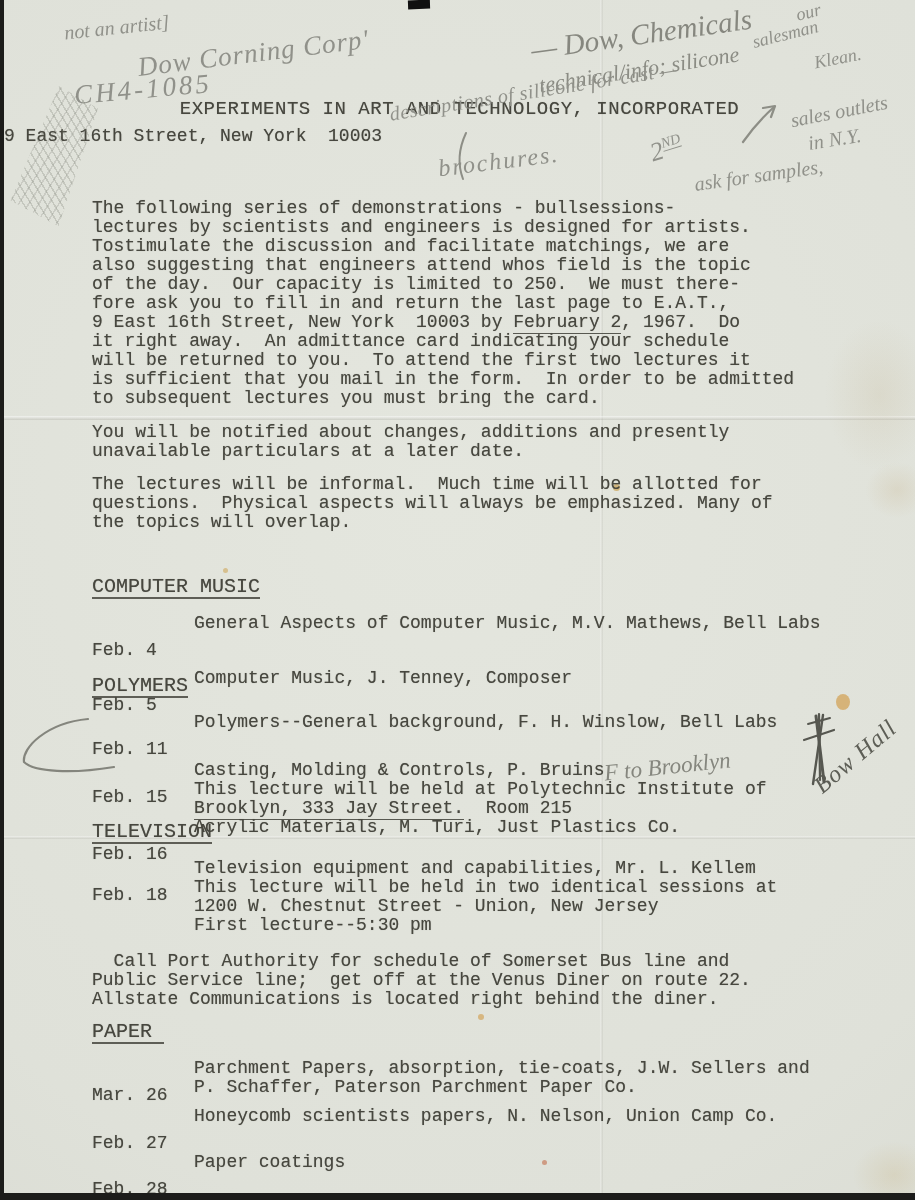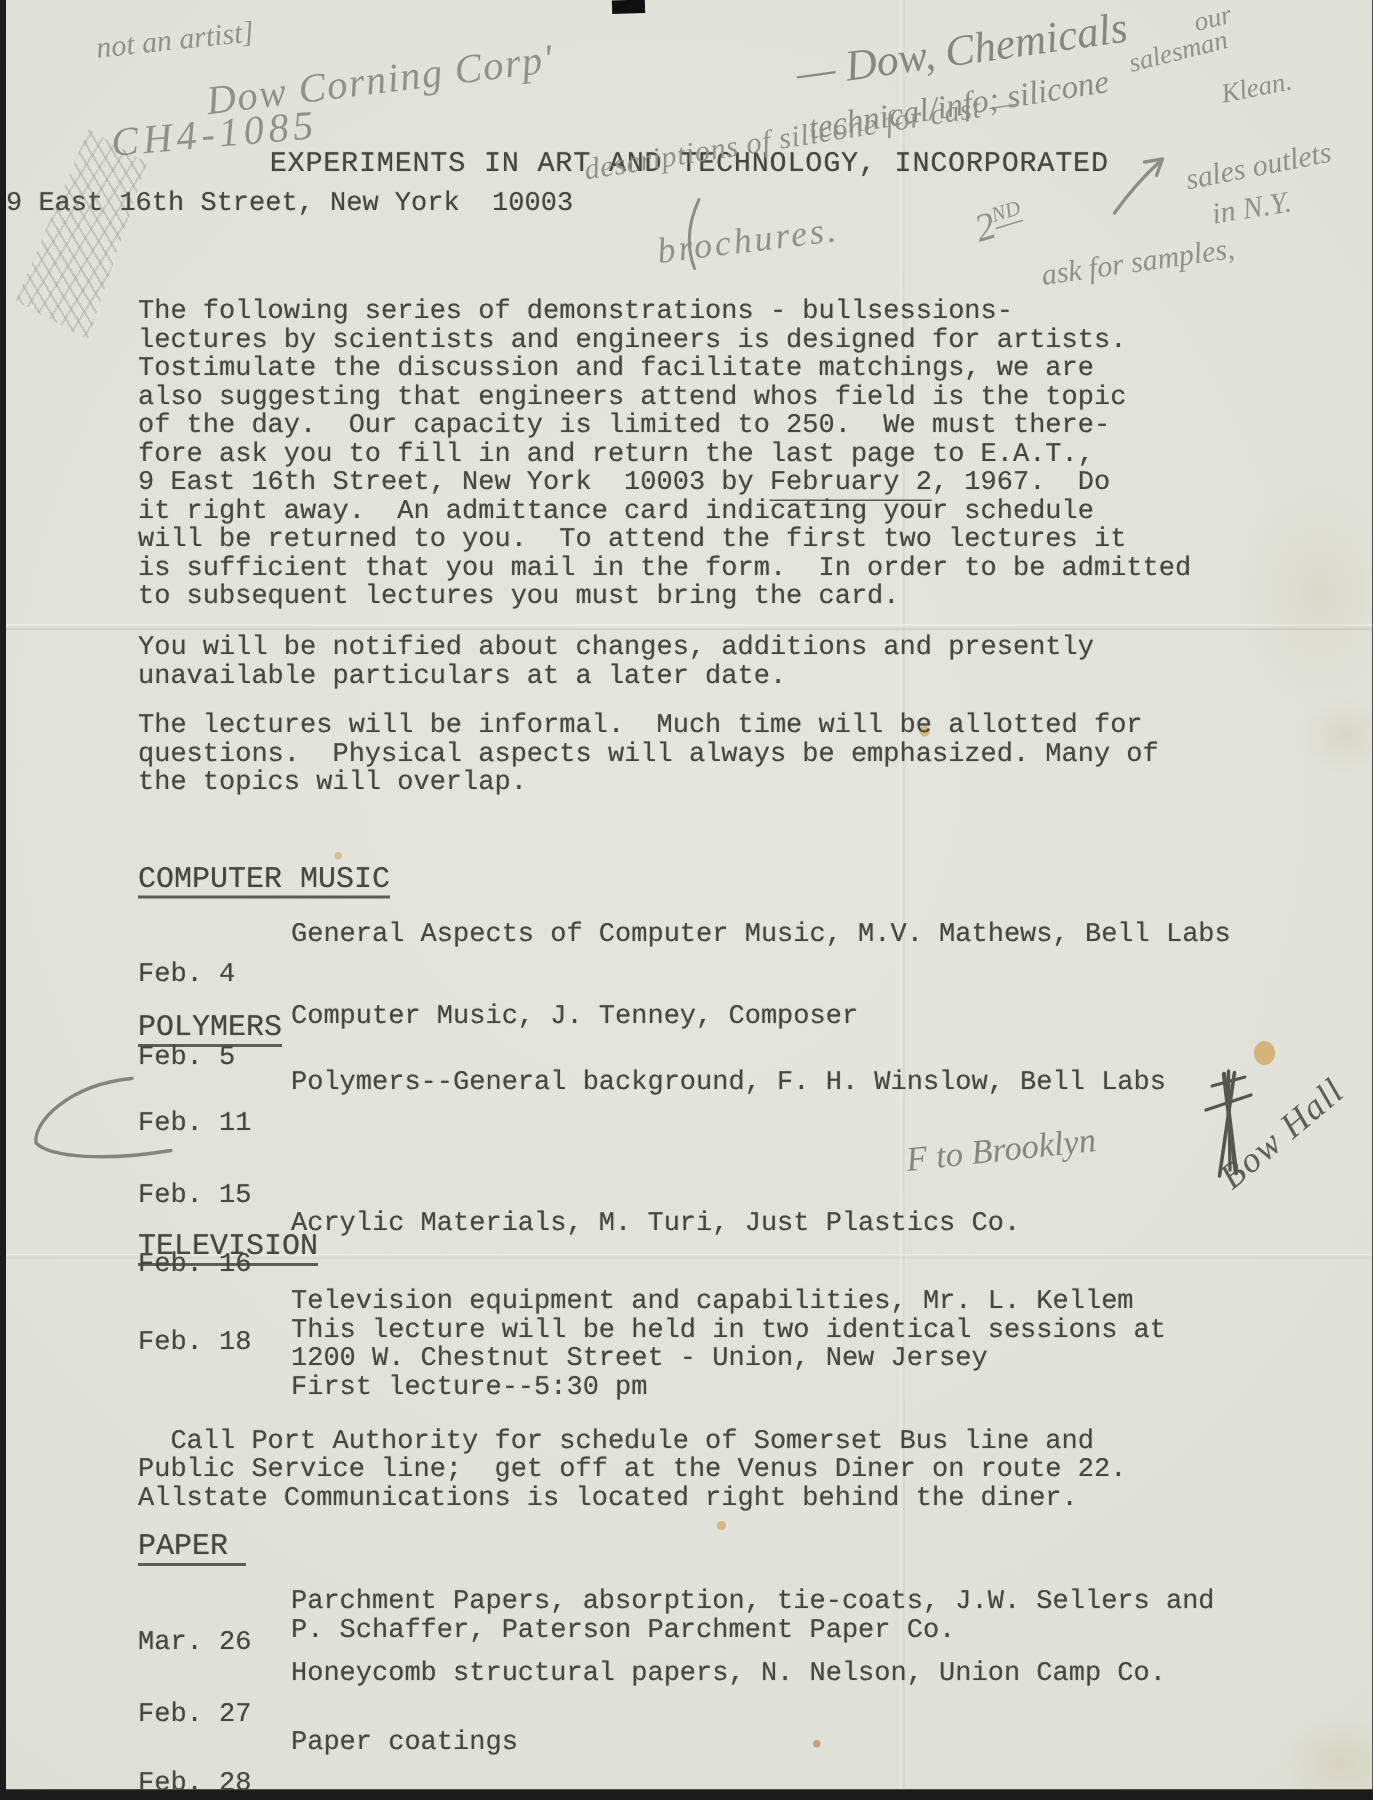--- a/index.html
+++ b/index.html
@@ -157,20 +157,25 @@
 
   <div class="section sec-1">
     <span class="sec-title">POLYMERS</span>
     <div class="rows">
       <div class="row row-tight">
         <span class="date">Feb. 11</span>
         <span class="desc"><span class="tline">Polymers--General background, F. H. Winslow, Bell Labs</span></span>
       </div>
       <div class="row">
         <span class="date">Feb. 15</span>
+        <span class="desc">
+          <div class="tline">Casting, Molding &amp; Controls, P. Bruins</div>
+          <div class="tline">This lecture will be held at Polytechnic Institute of</div>
+          <div class="tline"><span class="uline">Brooklyn, 333 Jay Street.</span>  Room 215</div>
+        </span>
       </div>
       <div class="row">
         <span class="date">Feb. 16</span>
         <span class="desc"><span class="tline">Acrylic Materials, M. Turi, Just Plastics Co.</span></span>
       </div>
     </div>
   </div>
 
   <div class="section sec-2">
     <span class="sec-title">TELEVISION</span>
@@ -197,21 +202,21 @@
     <div class="rows">
       <div class="row row-tight">
         <span class="date">Mar. 26</span>
         <span class="desc">
           <div class="tline">Parchment Papers, absorption, tie-coats, J.W. Sellers and</div>
           <div class="tline">P. Schaffer, Paterson Parchment Paper Co.</div>
         </span>
       </div>
       <div class="row">
         <span class="date">Feb. 27</span>
-        <span class="desc"><span class="tline">Honeycomb structural papers, N. Nelson, Union Camp Co.</span></span>
+        <span class="desc"><span class="tline">Honeycomb scientists papers, N. Nelson, Union Camp Co.</span></span>
       </div>
       <div class="row">
         <span class="date">Feb. 28</span>
         <span class="desc"><span class="tline">Paper coatings</span></span>
       </div>
     </div>
   </div>
 
   <span class="hw hw-notartist">not an artist]</span>
   <span class="hw hw-dowcorning">Dow Corning Corp'</span>

